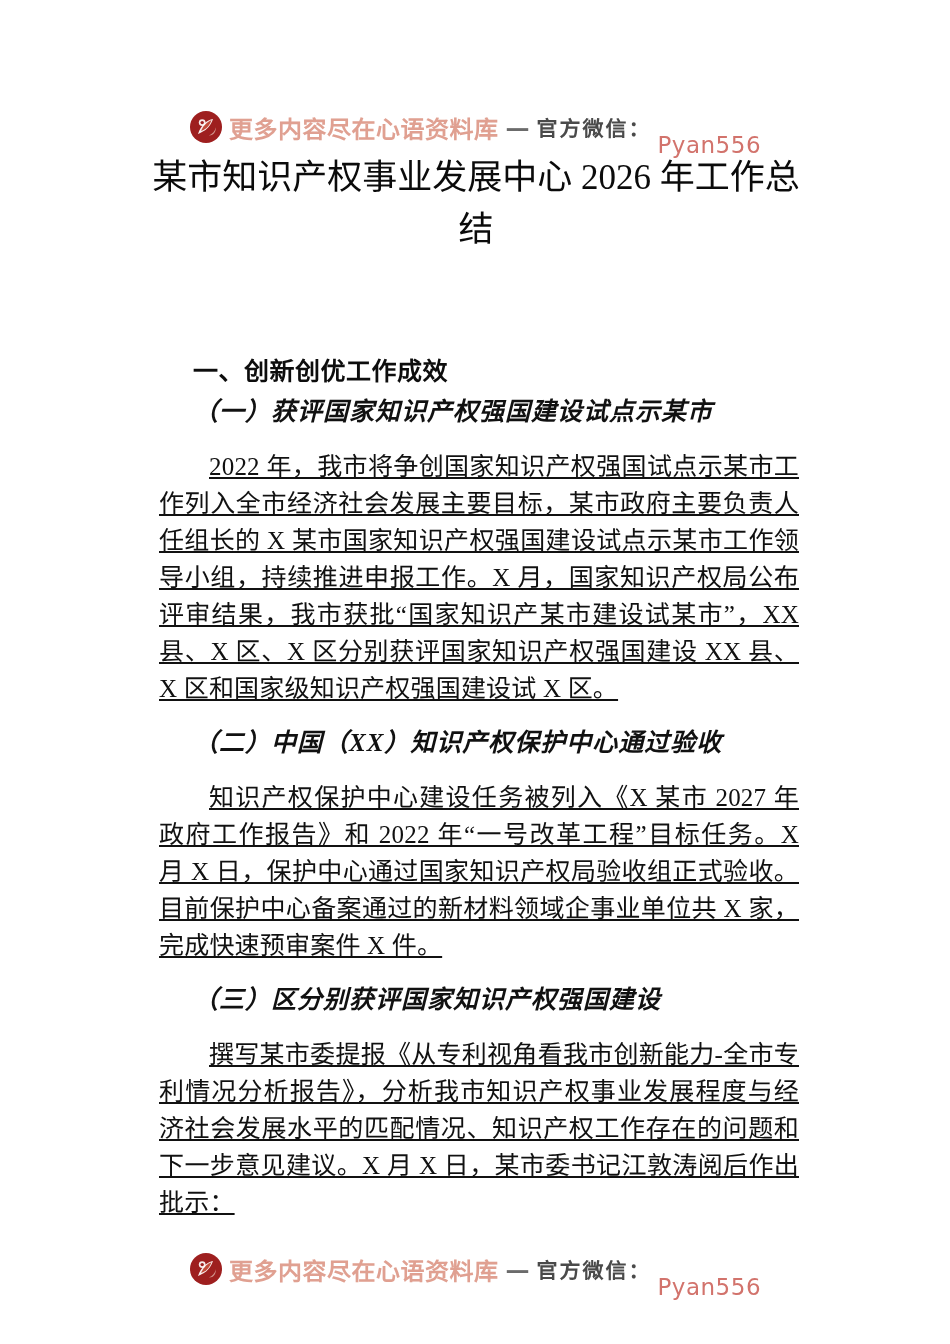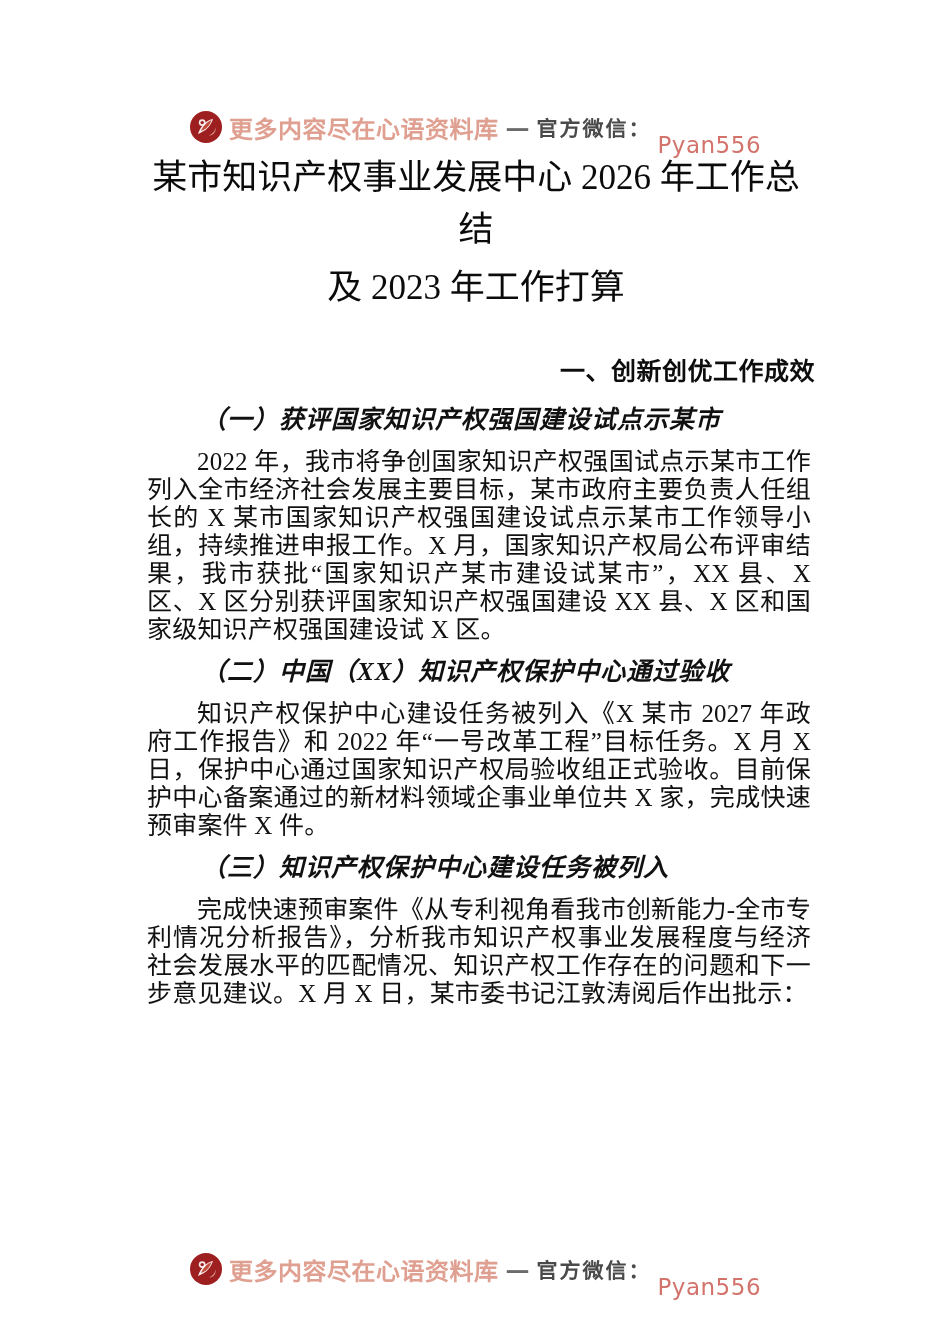--- a/index.html
+++ b/index.html
@@ -116,44 +116,44 @@
 
   .h2-section {
     font-family: "DejaVu Sans", "Liberation Sans", sans-serif;
     font-weight: 700;
     font-size: 25px;
     line-height: 40px;
     color: #0d0d0d;
     text-indent: 50px;
     letter-spacing: 0.5px;
     margin: 0;
-    text-align: right;
   }
 
   .h3-section {
     font-family: "Liberation Serif", "DejaVu Serif", serif;
     font-style: italic;
     font-size: 25px;
     line-height: 40px;
     color: #111;
     text-indent: 50px;
     letter-spacing: 1px;
-    margin: 8px;
+    margin: 0;
   }
 
   p.para {
     font-family: "Liberation Serif", "DejaVu Serif", serif;
     font-size: 25px;
-    line-height: 28px;
+    line-height: 37px;
     color: #111;
     text-indent: 50px;
     text-align: justify;
     text-justify: inter-ideograph;
     letter-spacing: 0.2px;
-    margin: 4px;
+    margin: 16px;
+    text-decoration: underline;
   }
 </style>
 </head>
 <body>
 
 <div class="page">
 
   <div class="watermark top">
     <span class="wm-logo">
       <svg viewBox="0 0 34 34" xmlns="http://www.w3.org/2000/svg">
@@ -165,34 +165,33 @@
         <path d="M20 25.5c3.5-1.5 6-4.5 6.8-8.2.3 4.6-2.4 8.6-6.8 8.2z" fill="#d9a89f" opacity="0.85"></path>
       </svg>
     </span>
     <span class="wm-main">更多内容尽在心语资料库</span>
     <span class="wm-dash">—</span>
     <span class="wm-label">官方微信：</span>
     <span class="wm-id">Pyan556</span>
   </div>
 
   <div class="doc-title">某市知识产权事业发展中心 2026 年工作总结</div>
-  <div class="doc-title-2">及 2023 年工作打算</div>
 
   <div class="body-col">
 
     <h2 class="h2-section">一、创新创优工作成效</h2>
 
     <h3 class="h3-section">（一）获评国家知识产权强国建设试点示某市</h3>
     <p class="para">2022 年，我市将争创国家知识产权强国试点示某市工作列入全市经济社会发展主要目标，某市政府主要负责人任组长的 X 某市国家知识产权强国建设试点示某市工作领导小组，持续推进申报工作。X 月，国家知识产权局公布评审结果，我市获批“国家知识产某市建设试某市”，XX 县、X 区、X 区分别获评国家知识产权强国建设 XX 县、X 区和国家级知识产权强国建设试 X 区。</p>
 
     <h3 class="h3-section">（二）中国（XX）知识产权保护中心通过验收</h3>
     <p class="para">知识产权保护中心建设任务被列入《X 某市 2027 年政府工作报告》和 2022 年“一号改革工程”目标任务。X 月 X 日，保护中心通过国家知识产权局验收组正式验收。目前保护中心备案通过的新材料领域企事业单位共 X 家，完成快速预审案件 X 件。</p>
 
-    <h3 class="h3-section">（三）知识产权保护中心建设任务被列入</h3>
-    <p class="para">完成快速预审案件《从专利视角看我市创新能力-全市专利情况分析报告》，分析我市知识产权事业发展程度与经济社会发展水平的匹配情况、知识产权工作存在的问题和下一步意见建议。X 月 X 日，某市委书记江敦涛阅后作出批示：</p>
+    <h3 class="h3-section">（三）区分别获评国家知识产权强国建设</h3>
+    <p class="para">撰写某市委提报《从专利视角看我市创新能力-全市专利情况分析报告》，分析我市知识产权事业发展程度与经济社会发展水平的匹配情况、知识产权工作存在的问题和下一步意见建议。X 月 X 日，某市委书记江敦涛阅后作出批示：</p>
 
   </div>
 
   <div class="watermark bottom">
     <span class="wm-logo">
       <svg viewBox="0 0 34 34" xmlns="http://www.w3.org/2000/svg">
         <circle cx="17" cy="17" r="16" fill="#9e1f1f"></circle>
         <path d="M9 24c3-9 9-14 15-15-2 6-6 11-11 13-2 1-3 1.6-4 2z" fill="#ffffff" opacity="0.92"></path>
         <path d="M12 21c2.5-6 6.5-9.5 10.5-10.8-1.4 4.2-4.3 7.8-7.6 9.6-1.3.7-2.2 1-2.9 1.2z" fill="#c24b3a"></path>
         <circle cx="13.2" cy="12.6" r="3.4" fill="#ffffff" opacity="0.9"></circle>

